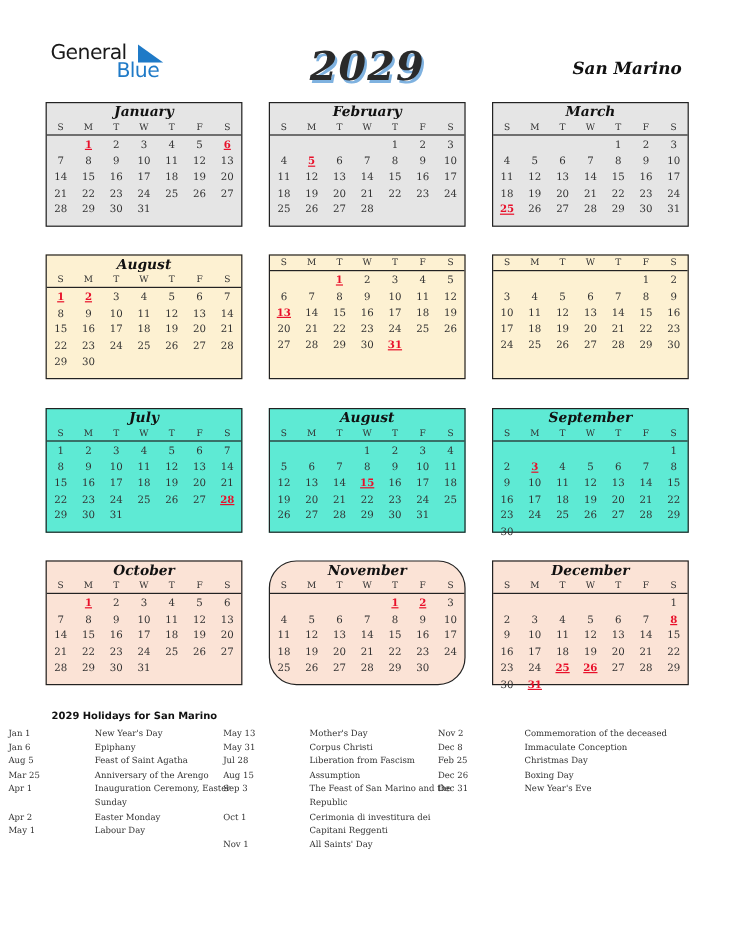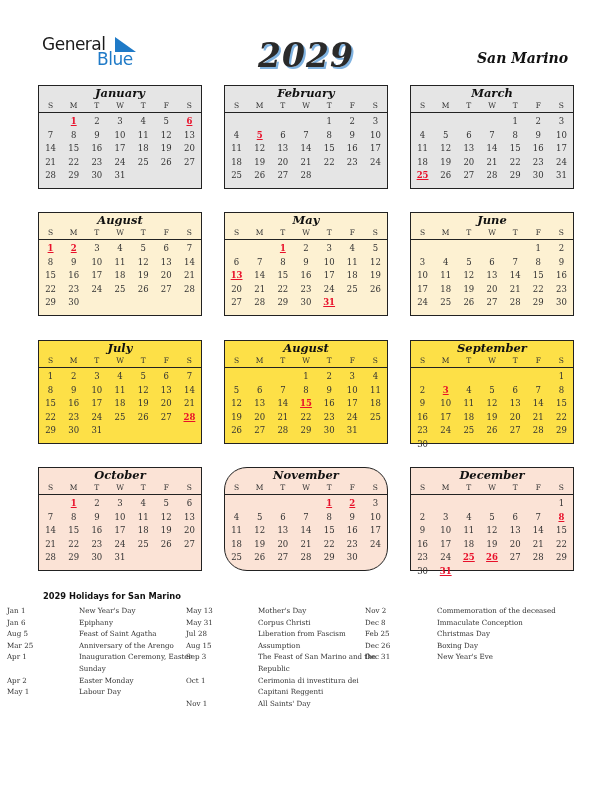--- a/index.html
+++ b/index.html
@@ -15,21 +15,21 @@
 
   .month { position: absolute; width: 164px; height: 104px; border: 1.5px solid #222; box-sizing: border-box; }
   .month .mname { text-align: center; font-style: italic; font-weight: bold; font-size: 11.5px; color: #111; height: 14px; line-height: 15px; }
   .month .dow { display: grid; grid-template-columns: repeat(7, 1fr); font-size: 7.5px; height: 12px; line-height: 12px; text-align: center; color: #333; border-bottom: 1.2px solid #222; }
   .month .days { display: grid; grid-template-columns: repeat(7, 1fr); grid-auto-rows: 13.5px; font-size: 8.5px; text-align: center; padding-top: 2px; }
   .month .days span { line-height: 13px; color: #333; }
   .month .days span.hol { color: #e8102a; font-weight: bold; text-decoration: underline; }
 
   .q1 { background: #e5e5e5; }
   .q2 { background: #fdf1d2; }
-  .q3 { background: #fde047; }
+  .q3 { background: #5eead4; }
   .q4 { background: #fbe3d6; }
 
   .holtitle { position: absolute; left: 43px; top: 591px; font-family: "DejaVu Sans", sans-serif; font-weight: bold; font-size: 8.3px; color: #111; }
   .holcol { position: absolute; top: 605px; font-family: "DejaVu Serif", serif; font-size: 7.1px; color: #333; }
   .holcol .row { position: relative; line-height: 11.6px; }
   .holcol .d { display: inline-block; width: 36px; }
   .holcol .wrap { text-indent: -36px; padding-left: 36px; }
   .c1 { left: 43px; width: 165px; }
   .c2 { left: 222px; width: 165px; }
   .c3 { left: 401px; width: 170px; }
@@ -225,21 +225,20 @@
         <span>24</span>
         <span>25</span>
         <span>26</span>
         <span>27</span>
         <span>28</span>
         <span>29</span>
         <span>30</span>
       </div>
     </div>
     <div class="month q2" style="left: 224px; top: 212px;">
-      <div class="mname">May</div>
       <div class="dow">
         <span>S</span>
         <span>M</span>
         <span>T</span>
         <span>W</span>
         <span>T</span>
         <span>F</span>
         <span>S</span>
       </div>
       <div class="days">
@@ -272,21 +271,20 @@
         <span>25</span>
         <span>26</span>
         <span>27</span>
         <span>28</span>
         <span>29</span>
         <span>30</span>
         <span class="hol">31</span>
       </div>
     </div>
     <div class="month q2" style="left: 410px; top: 212px;">
-      <div class="mname">June</div>
       <div class="dow">
         <span>S</span>
         <span>M</span>
         <span>T</span>
         <span>W</span>
         <span>T</span>
         <span>F</span>
         <span>S</span>
       </div>
       <div class="days">

